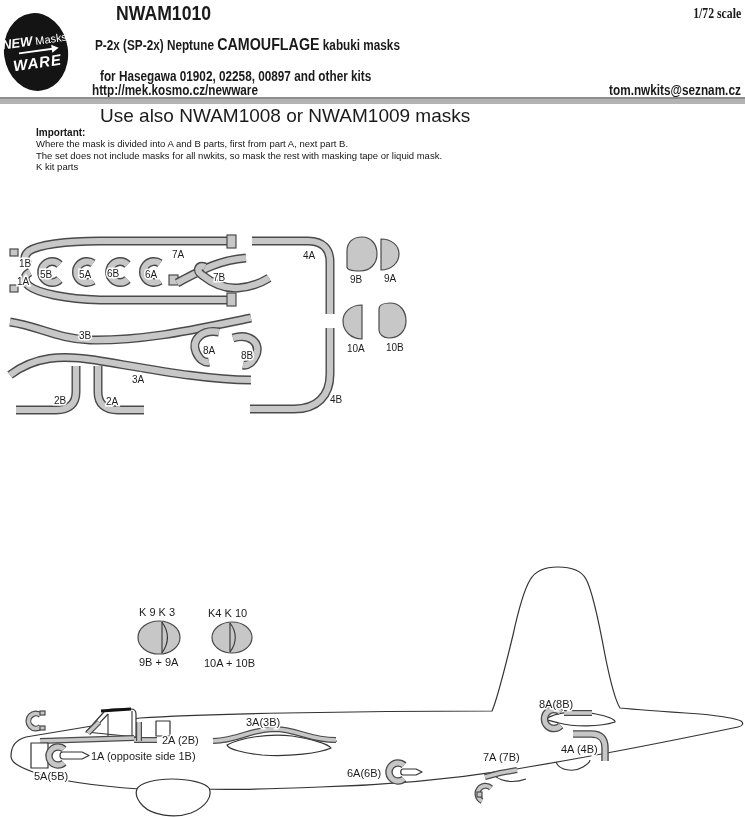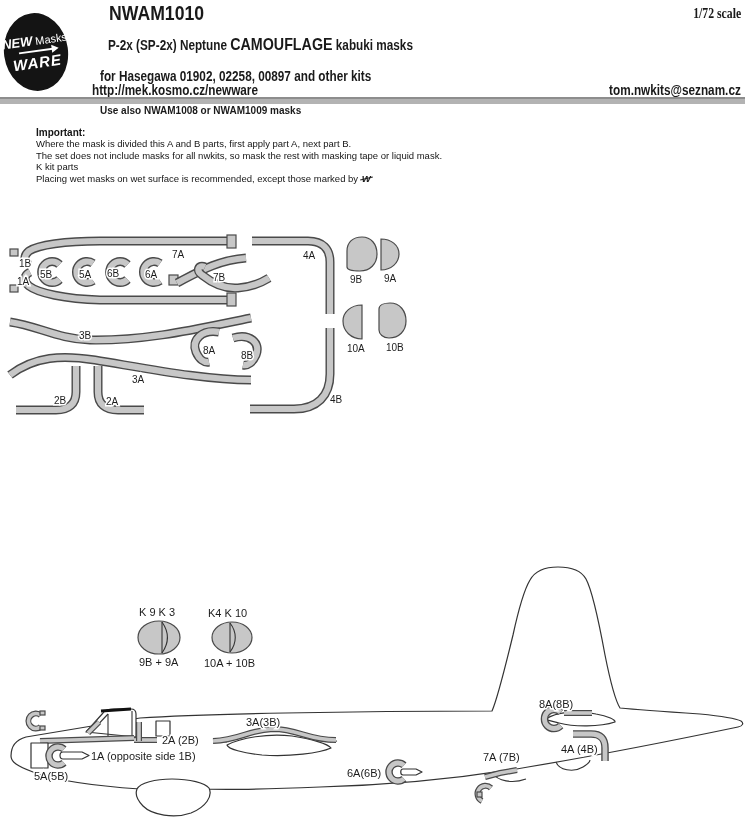--- a/index.html
+++ b/index.html
@@ -5,21 +5,21 @@
   html,body{margin:0;padding:0;background:#fff;}
   body{width:745px;height:817px;position:relative;overflow:hidden;
        font-family:"Liberation Sans",sans-serif;color:#1a1a1a;}
   .abs{position:absolute;}
   
   .cond{display:inline-block;transform:scaleX(0.84);transform-origin:left top;white-space:nowrap;font-weight:bold;}
   .cond-r{display:inline-block;transform:scaleX(0.84);transform-origin:right top;white-space:nowrap;font-weight:bold;}
   .code{font-size:21px;letter-spacing:0px;}
   .hline{font-size:14px;}
   .camo{font-size:17px;}
-  .note{font-size:10px;font-weight:bold;}
+  .note{font-size:19px;font-weight:normal;}
   .divider{left:0;top:97px;width:745px;height:5px;background:#b3b3b3;border-top:2px solid #8d8d8d;}
   
   .logo{left:4px;top:13px;width:64px;height:78px;background:#141414;border-radius:50%;
         transform:rotate(-8deg);display:flex;flex-direction:column;align-items:center;justify-content:center;color:#fff;}
   .logo .l1{font-size:11px;white-space:nowrap;}
   .logo .w1{font-style:italic;font-weight:bold;font-size:13px;}
   .logo .w3{font-style:italic;font-weight:bold;font-size:15px;letter-spacing:1px;}
   .logo-arrow{width:34px;height:2px;background:#fff;position:relative;margin:2px 0 2px 0;}
   .logo-arrow:after{content:"";position:absolute;right:-6px;top:-3px;border-left:7px solid #fff;
         border-top:4px solid transparent;border-bottom:4px solid transparent;}
@@ -44,47 +44,46 @@
 </style>
 </head>
 <body>
 
 <div class="abs logo">
   <div class="l1"><span class="w1">NEW</span> <span>Masks</span></div>
   <div class="logo-arrow"></div>
   <div class="w3">WARE</div>
 </div>
 
-<div class="abs" style="left:109px;top:1px;">
+<div class="abs" style="left:116px;top:1px;">
   <span class="cond code">NWAM1010</span>
 </div>
 <div class="abs" style="right:4px;top:4px;font-family:Liberation Serif, serif;">
   <span class="cond-r hline">1/72 scale</span>
 </div>
-<div class="abs" style="left:108px;top:35px;">
+<div class="abs" style="left:95px;top:35px;">
   <span class="cond"><span class="hline">P-2x (SP-2x) Neptune </span><span class="camo">CAMOUFLAGE</span><span class="hline"> kabuki masks</span></span>
 </div>
 <div class="abs" style="left:100px;top:60px;margin-top:7px;">
   <span class="cond hline">for Hasegawa 01902, 02258, 00897 and other kits</span>
 </div>
 <div class="abs" style="left:92px;top:81px;">
   <span class="cond hline">http://mek.kosmo.cz/newware</span>
 </div>
 <div class="abs" style="right:4px;top:81px;">
   <span class="cond-r hline">tom.nwkits@seznam.cz</span>
 </div>
 <div class="abs divider"></div>
 <div class="abs note" style="left:100px;top:105px;">Use also NWAM1008 or NWAM1009 masks</div>
 
 <div class="abs imp">
   <div class="h">Important:</div>
-  <div>Where the mask is divided this A and B parts, first apply part A, next part B.</div>
+  <div>Where the mask is divided into A and B parts, first from part A, next part B.</div>
   <div>The set does not include masks for all nwkits, so mask the rest with masking tape or liquid mask.</div>
   <div>K kit parts</div>
-  <div><span>Placing wet masks on wet surface is recommended, except those marked by</span> <span class="wet">W</span></div>
 </div>
 
 <svg class="abs" style="left:0;top:225px;" width="480" height="210" viewBox="0 225 480 210">
 
   <g>
     <path class="so" d="M 30,265 C 24,262 23,256 29,251 C 38,245 65,241 100,241 L 231,241"></path>
     <path class="sf" d="M 30,265 C 24,262 23,256 29,251 C 38,245 65,241 100,241 L 231,241"></path>
     <rect class="blob" x="227" y="235" width="9" height="13"></rect>
     <rect class="blob" x="10" y="249" width="8" height="7"></rect>
   </g>

